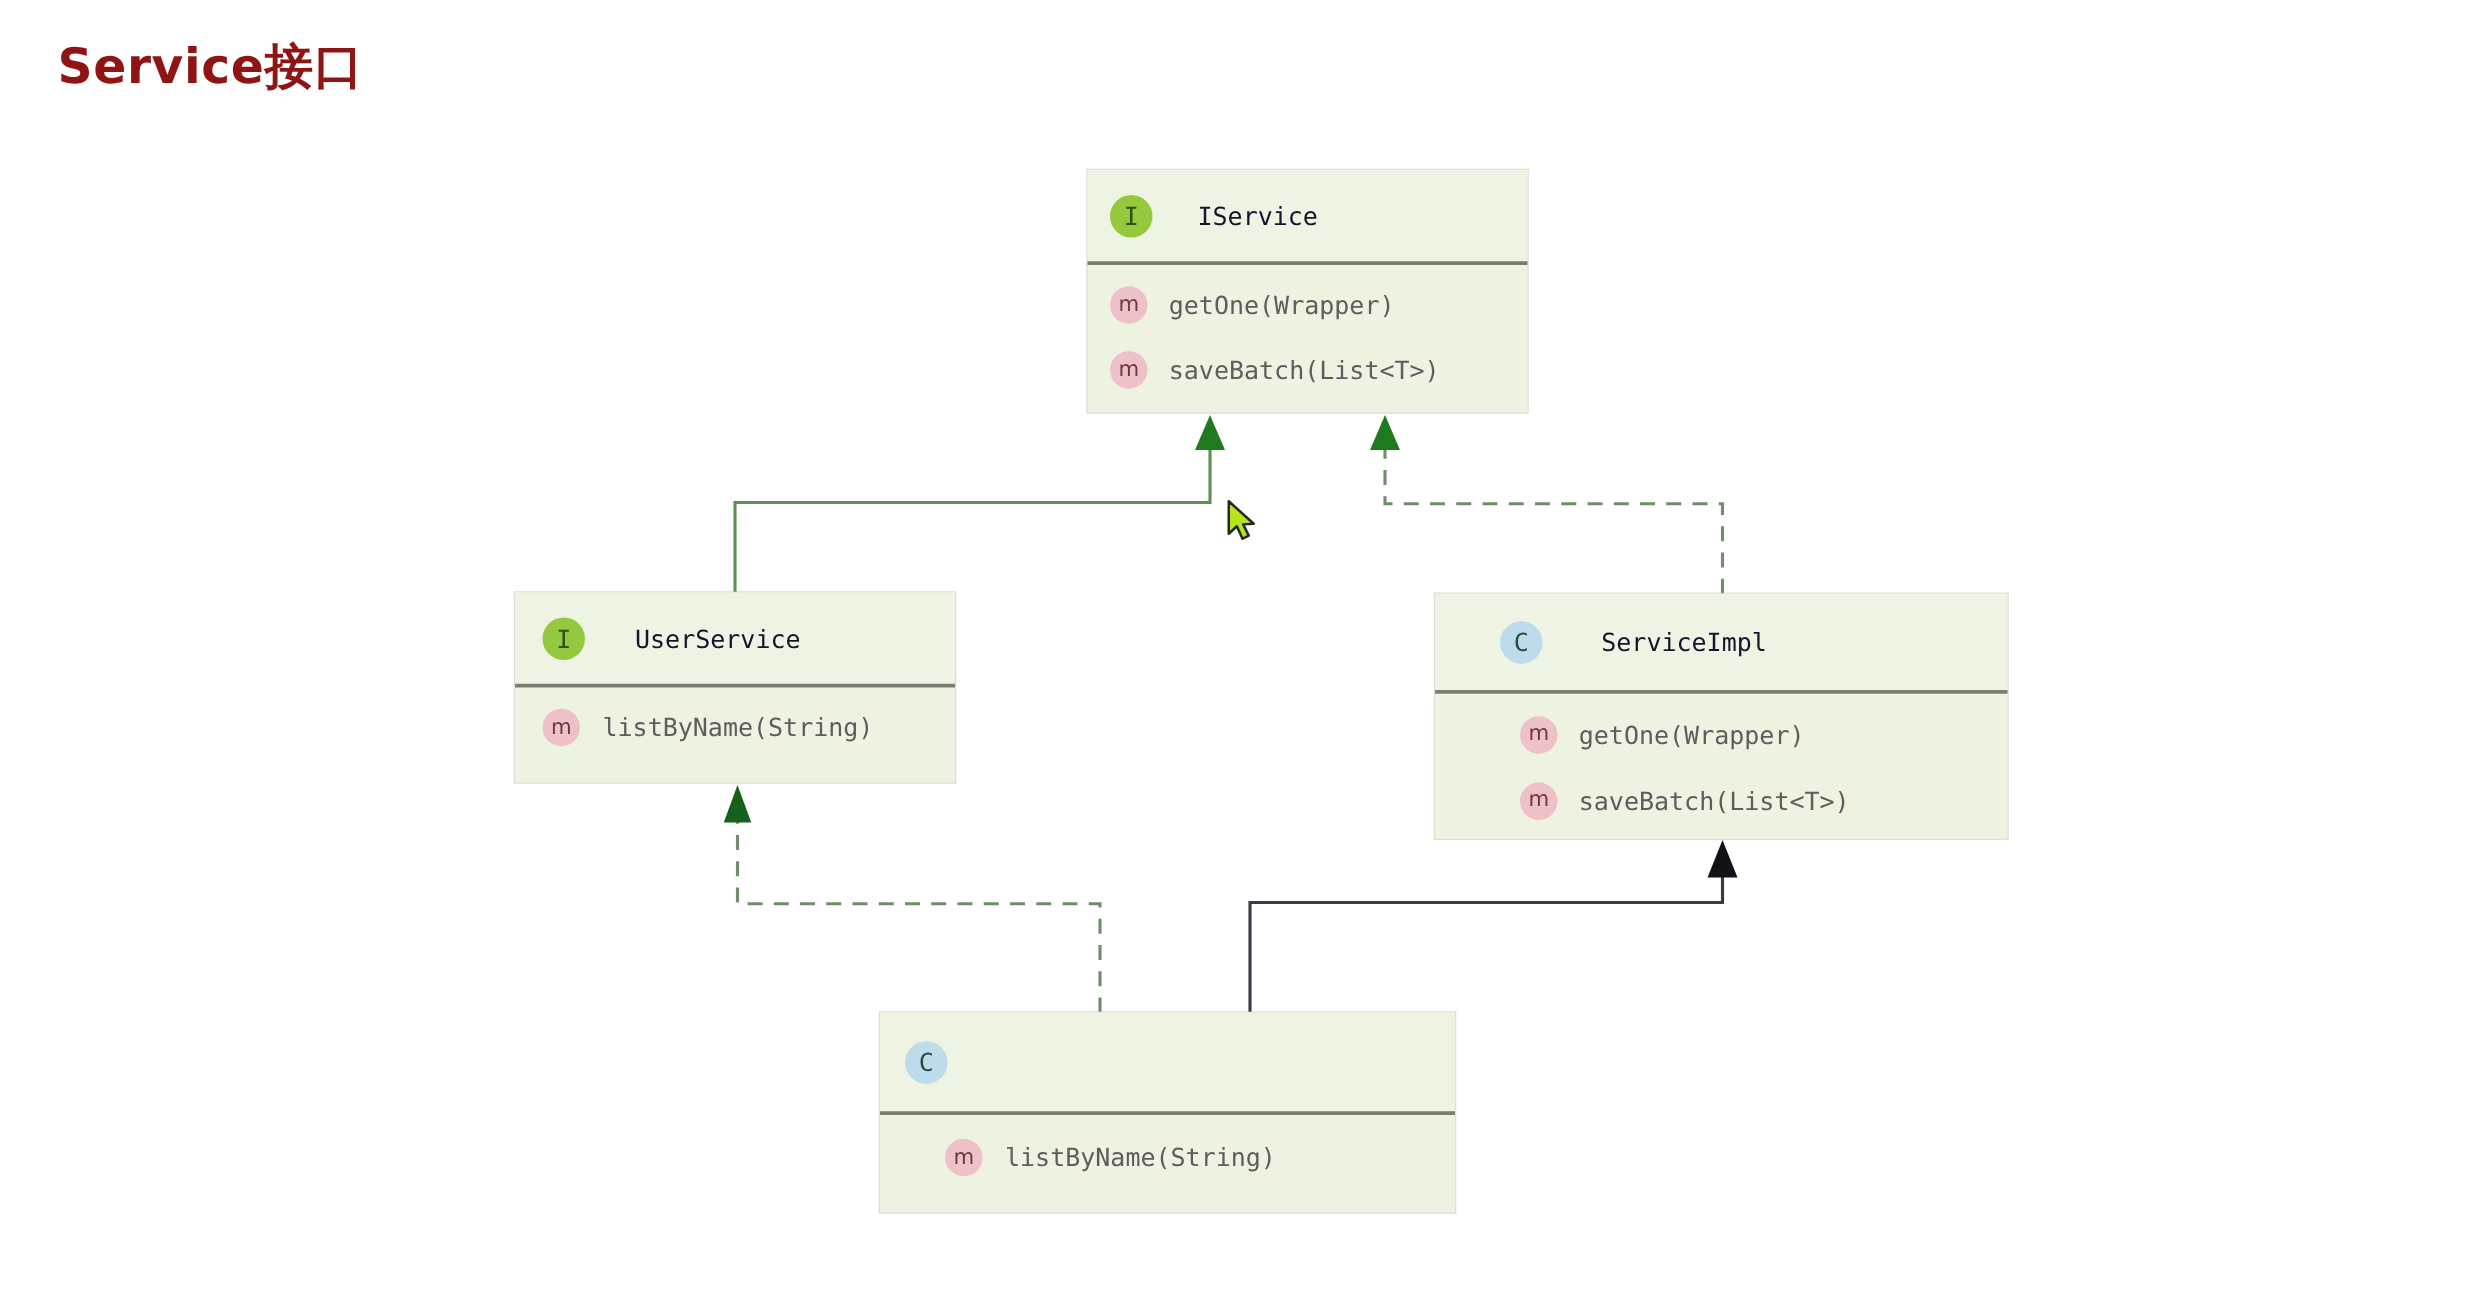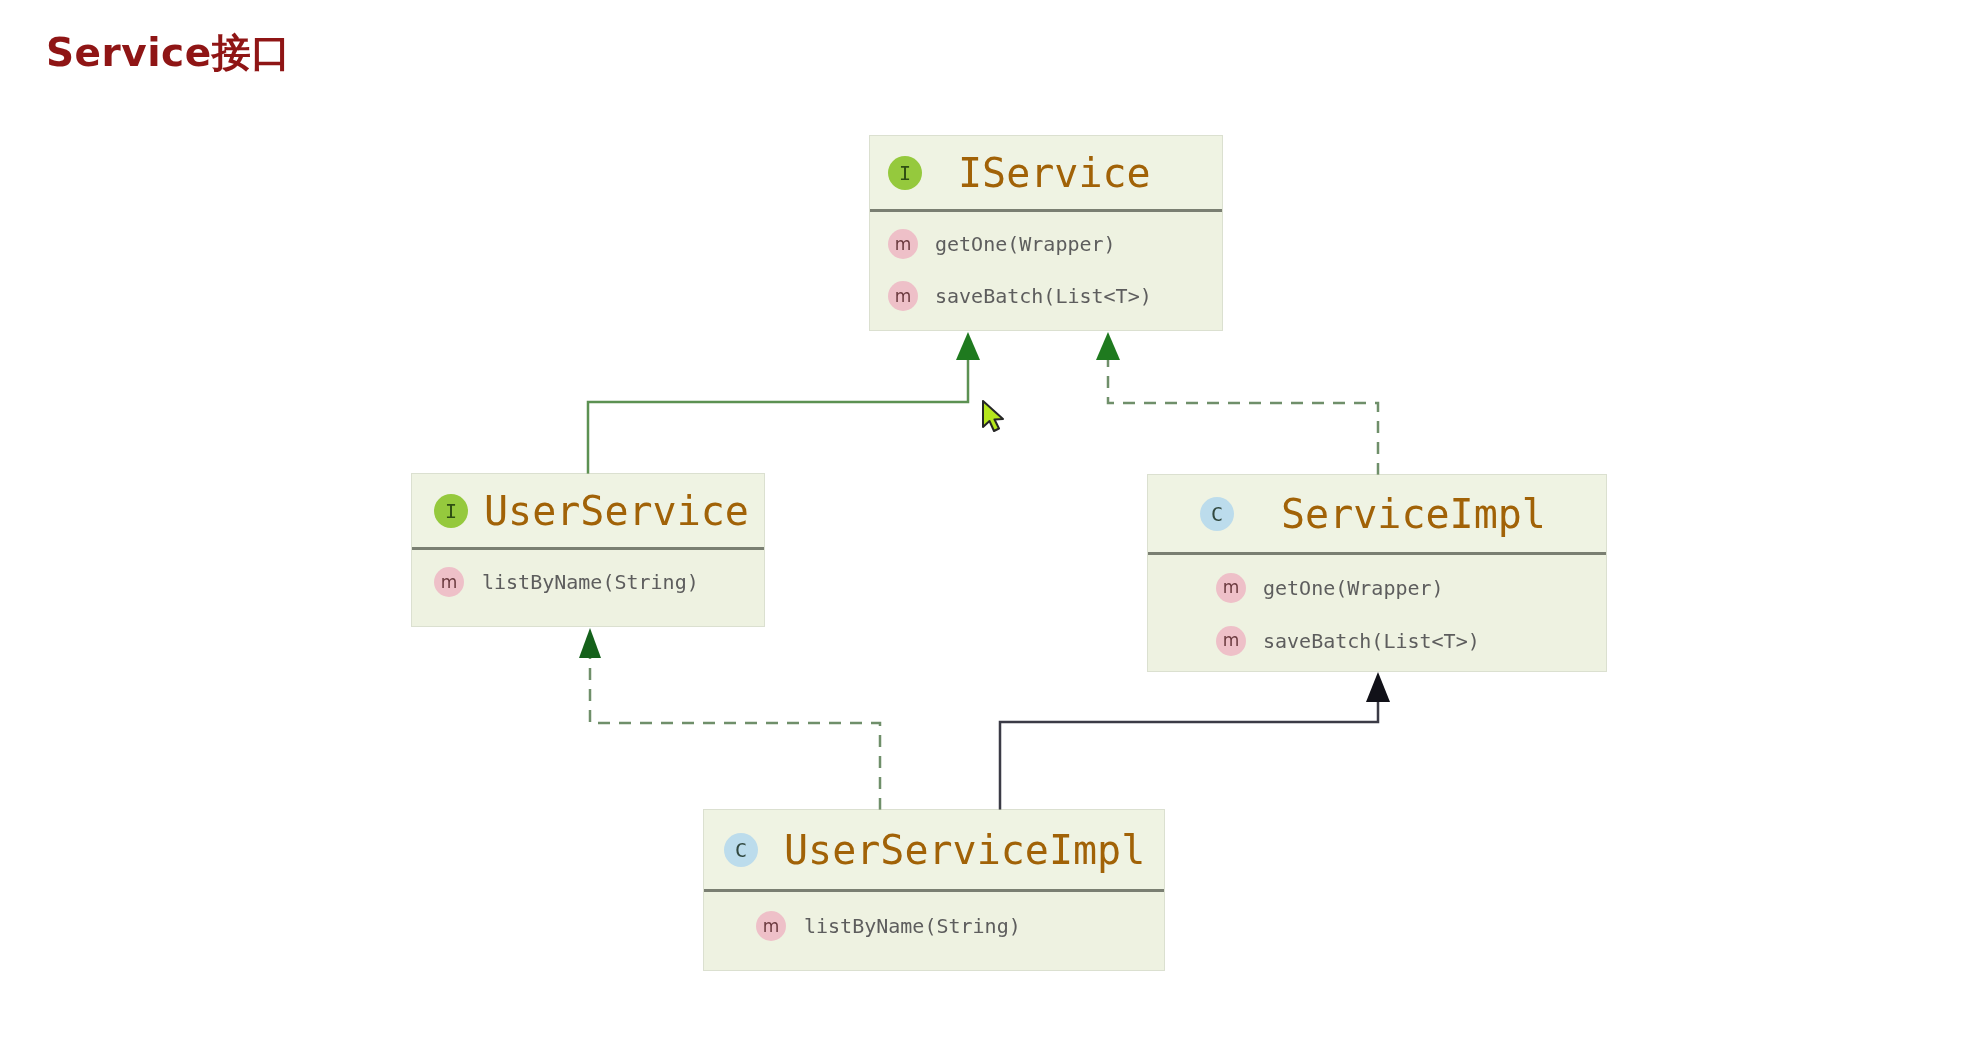--- a/index.html
+++ b/index.html
@@ -100,41 +100,41 @@
     background: #eec0c8;
     color: #6b3a3f;
     width: 30px;
     height: 30px;
     font-size: 17px;
     font-family: "DejaVu Sans", sans-serif;
   }
 
   .type-name {
     font-family: "DejaVu Sans Mono", monospace;
-    font-size: 40px;
-    color: #a16207;
+    font-size: 20px;
+    color: #0f172a;
     white-space: nowrap;
   }
   .member-name {
     font-family: "DejaVu Sans Mono", monospace;
     font-size: 20px;
     color: #5d5d5d;
     white-space: nowrap;
   }
 
   
   #box-iservice        { left: 870px;  top: 136px; width: 352px;  height: 194px; }
   #box-iservice .uml-header  { height: 76px;  padding-left: 18px; }
   #box-iservice .type-name   { margin-left: 36px; }
   #box-iservice .uml-member  { height: 52px; padding-left: 18px; }
   #box-iservice .member-name { margin-left: 17px; }
 
   #box-userservice     { left: 412px;  top: 474px; width: 352px;  height: 152px; }
   #box-userservice .uml-header  { height: 76px;  padding-left: 22px; }
-  #box-userservice .type-name   { margin-left: 16px; }
+  #box-userservice .type-name   { margin-left: 40px; }
   #box-userservice .uml-member  { height: 52px; padding-left: 22px; }
   #box-userservice .member-name { margin-left: 18px; }
 
   #box-serviceimpl     { left: 1148px; top: 475px; width: 458px;  height: 196px; }
   #box-serviceimpl .uml-header  { height: 80px;  padding-left: 52px; }
   #box-serviceimpl .type-name   { margin-left: 47px; }
   #box-serviceimpl .uml-member  { height: 53px; padding-left: 68px; }
   #box-serviceimpl .member-name { margin-left: 17px; }
 
   #box-userserviceimpl { left: 704px;  top: 810px; width: 460px;  height: 160px; }
@@ -230,21 +230,20 @@
       <div class="uml-member">
         <span class="badge badge-method">m</span>
         <span class="member-name">saveBatch(List&lt;T&gt;)</span>
       </div>
     </div>
   </div>
 
   <div class="uml-box" id="box-userserviceimpl">
     <div class="uml-header">
       <span class="badge badge-class">C</span>
-      <span class="type-name">UserServiceImpl</span>
     </div>
     <div class="uml-members">
       <div class="uml-member">
         <span class="badge badge-method">m</span>
         <span class="member-name">listByName(String)</span>
       </div>
     </div>
   </div>
 
   <svg id="mouse-cursor" viewBox="0 0 26 34" xmlns="http://www.w3.org/2000/svg">

